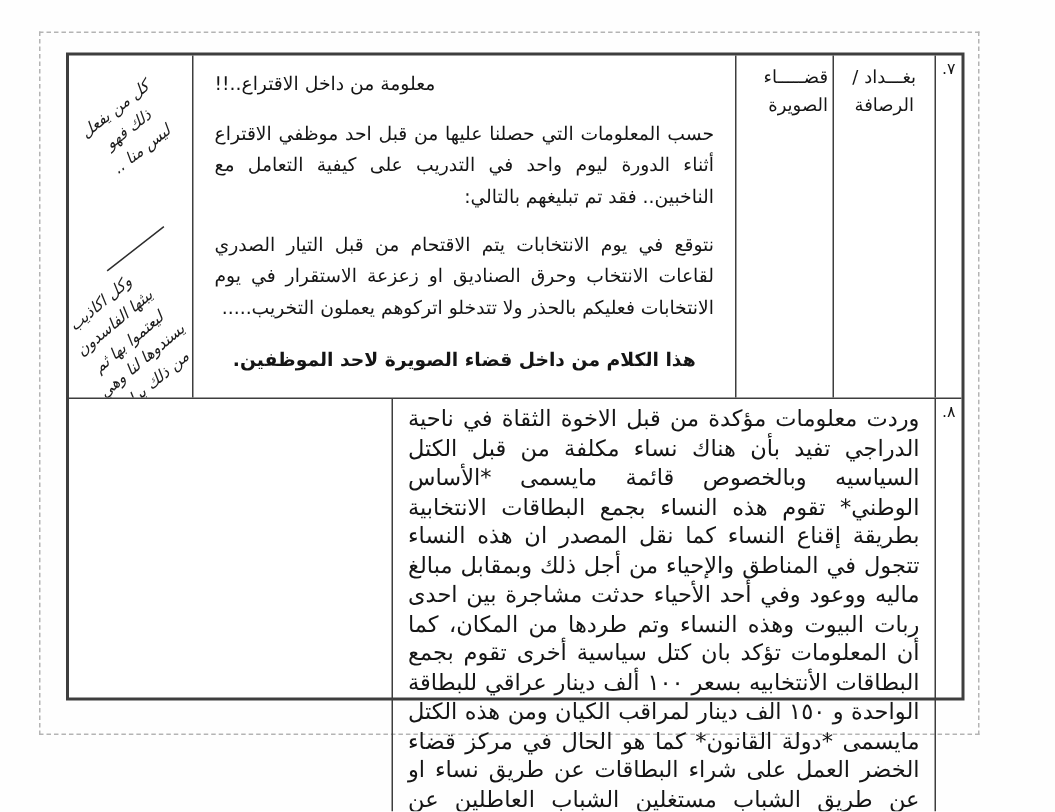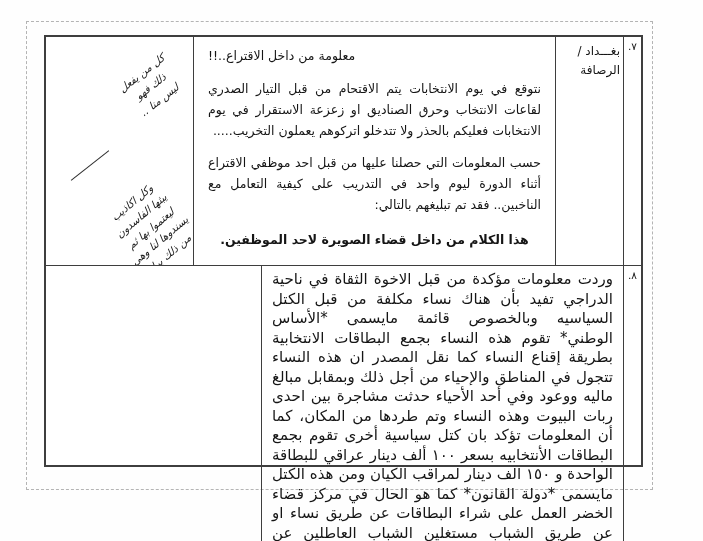--- a/index.html
+++ b/index.html
@@ -15,21 +15,21 @@
     position:absolute;left:44px;top:35px;width:599px;height:432px;
     box-sizing:border-box;border:2px solid #3e3e3e;
     display:flex;flex-direction:column;direction:rtl;background:#fff;
   }
   .trow{display:flex;flex-direction:row;box-sizing:border-box;}
   .trow-1{height:265px;border-bottom:1.5px solid #3e3e3e;}
   .trow-2{flex:1;}
   .cell{box-sizing:border-box;overflow:hidden;position:relative;}
   .cell:not(:last-child){border-left:1px solid #3e3e3e;}
   .c-num{width:18px;font-size:10.5px;text-align:center;padding-top:3px;}
-  .c-gov{width:68px;font-size:12px;line-height:1.55;padding:5px 3px;text-align:right;}
+  .c-gov{width:68px;font-size:12px;line-height:1.55;padding:5px 3px;text-align:center;}
   .c-dist{width:65px;font-size:12px;line-height:1.55;padding:5px 3px;text-align:right;}
   .c-main{width:362px;}
   .c-margin{flex:1;}
   .main-1{padding:6px 14px 4px;font-size:12.5px;line-height:1.68;text-align:justify;}
   .main-1 .rtitle{text-align:left;margin:2px 0 12px;}
   .main-1 p{margin:0 0 11px;}
   .main-1 .centered{text-align:center;margin-top:14px;font-weight:bold;}
   .main-2{padding:4px 10px 3px;font-size:15px;line-height:1.3;text-align:justify;}
   
   .hw{
@@ -52,24 +52,27 @@
 
   <div class="report-table">
 
     <div class="trow trow-1">
       <div class="cell c-num">
         <span>٧.</span>
       </div>
       <div class="cell c-gov">
         <span>بغـــداد / الرصافة</span>
       </div>
+      <div class="cell c-dist">
+        <span>قضـــــاء الصويرة</span>
+      </div>
       <div class="cell c-main main-1">
         <div class="rtitle">معلومة من داخل الاقتراع..!!</div>
+        <p>حسب المعلومات التي حصلنا عليها من قبل احد موظفي الاقتراع  أثناء الدورة ليوم واحد في التدريب على كيفية التعامل مع الناخبين.. فقد تم تبليغهم بالتالي:</p>
         <p>نتوقع في يوم الانتخابات يتم الاقتحام من قبل التيار الصدري لقاعات الانتخاب وحرق الصناديق او زعزعة الاستقرار في يوم الانتخابات فعليكم بالحذر ولا تتدخلو اتركوهم يعملون التخريب.....</p>
-        <p>حسب المعلومات التي حصلنا عليها من قبل احد موظفي الاقتراع  أثناء الدورة ليوم واحد في التدريب على كيفية التعامل مع الناخبين.. فقد تم تبليغهم بالتالي:</p>
         <p class="centered">هذا الكلام من داخل قضاء الصويرة لاحد الموظفين.</p>
       </div>
       <div class="cell c-margin">
         <div class="hw hw-1">
           <div>كل من يفعل</div>
           <div>ذلك فهو</div>
           <div>ليس منا ..</div>
         </div>
         <div class="hw-sep"></div>
         <div class="hw hw-2">

